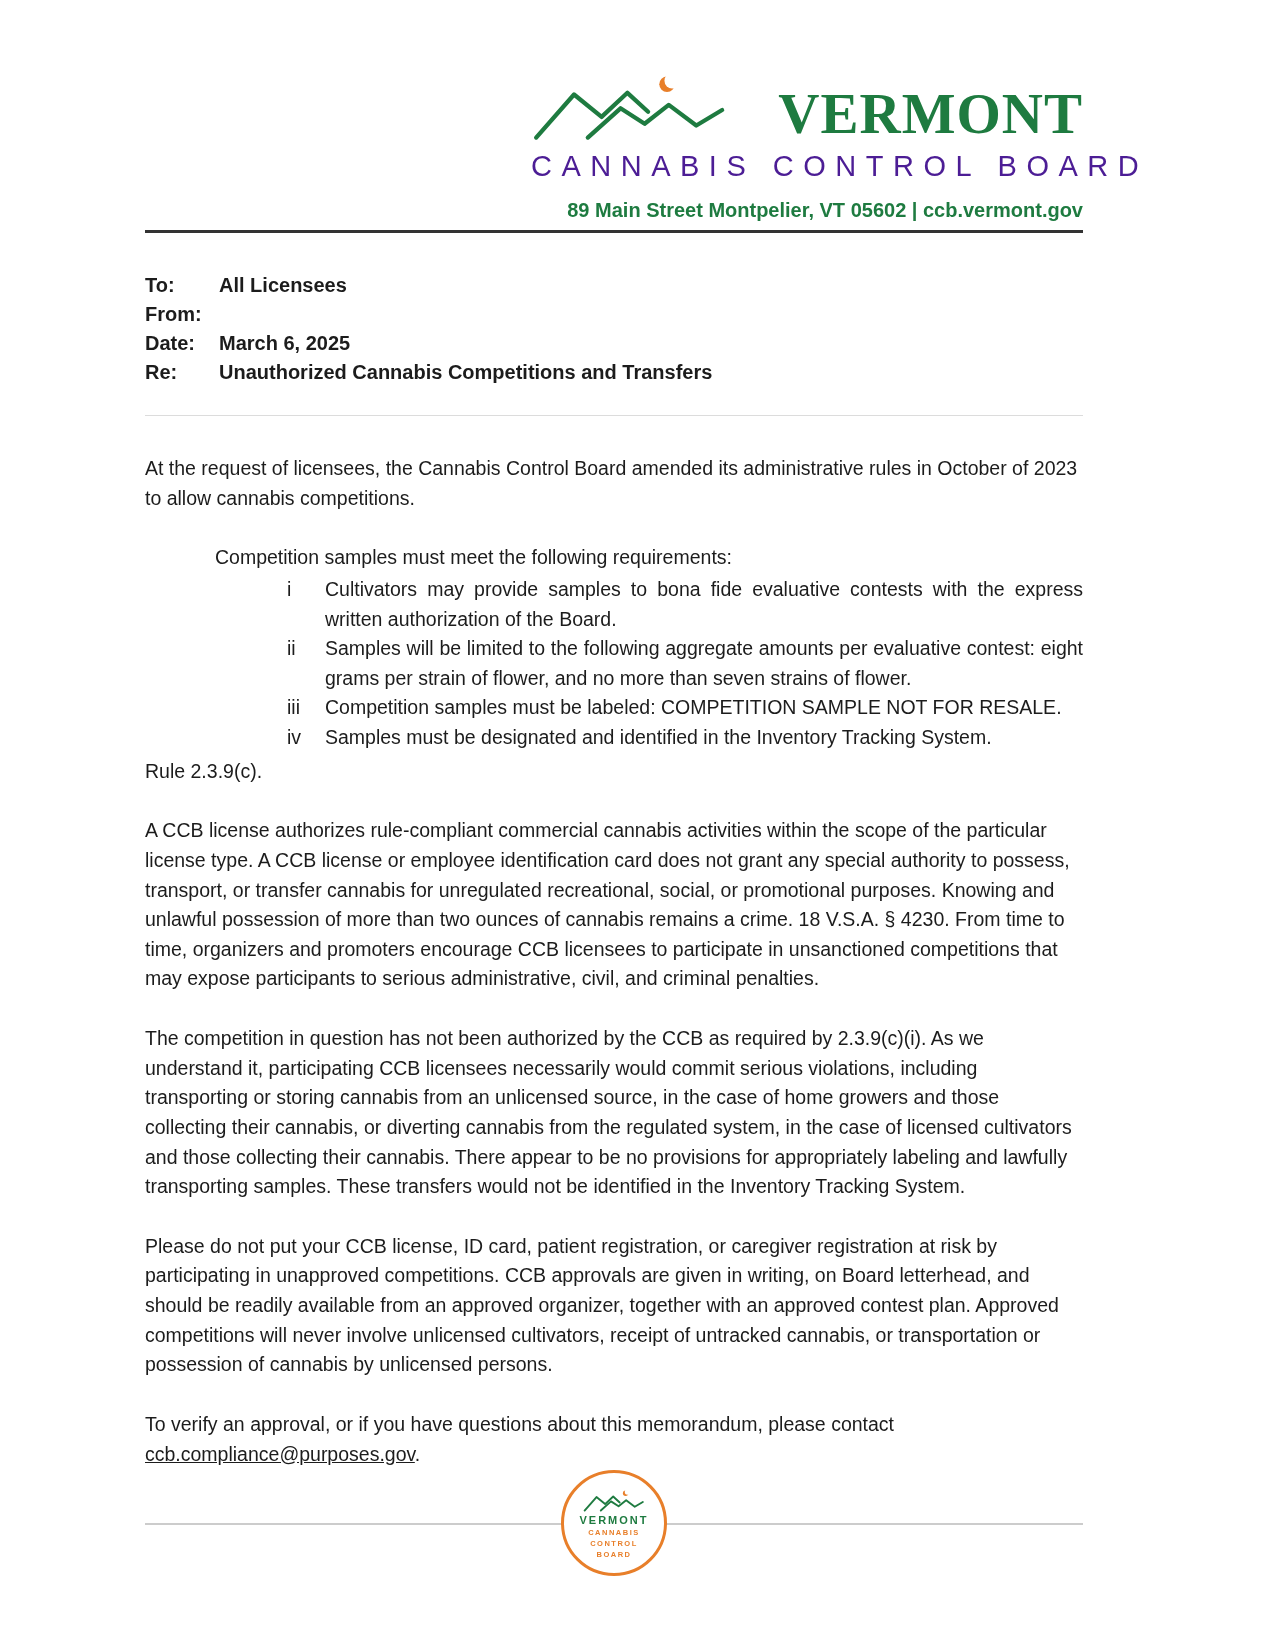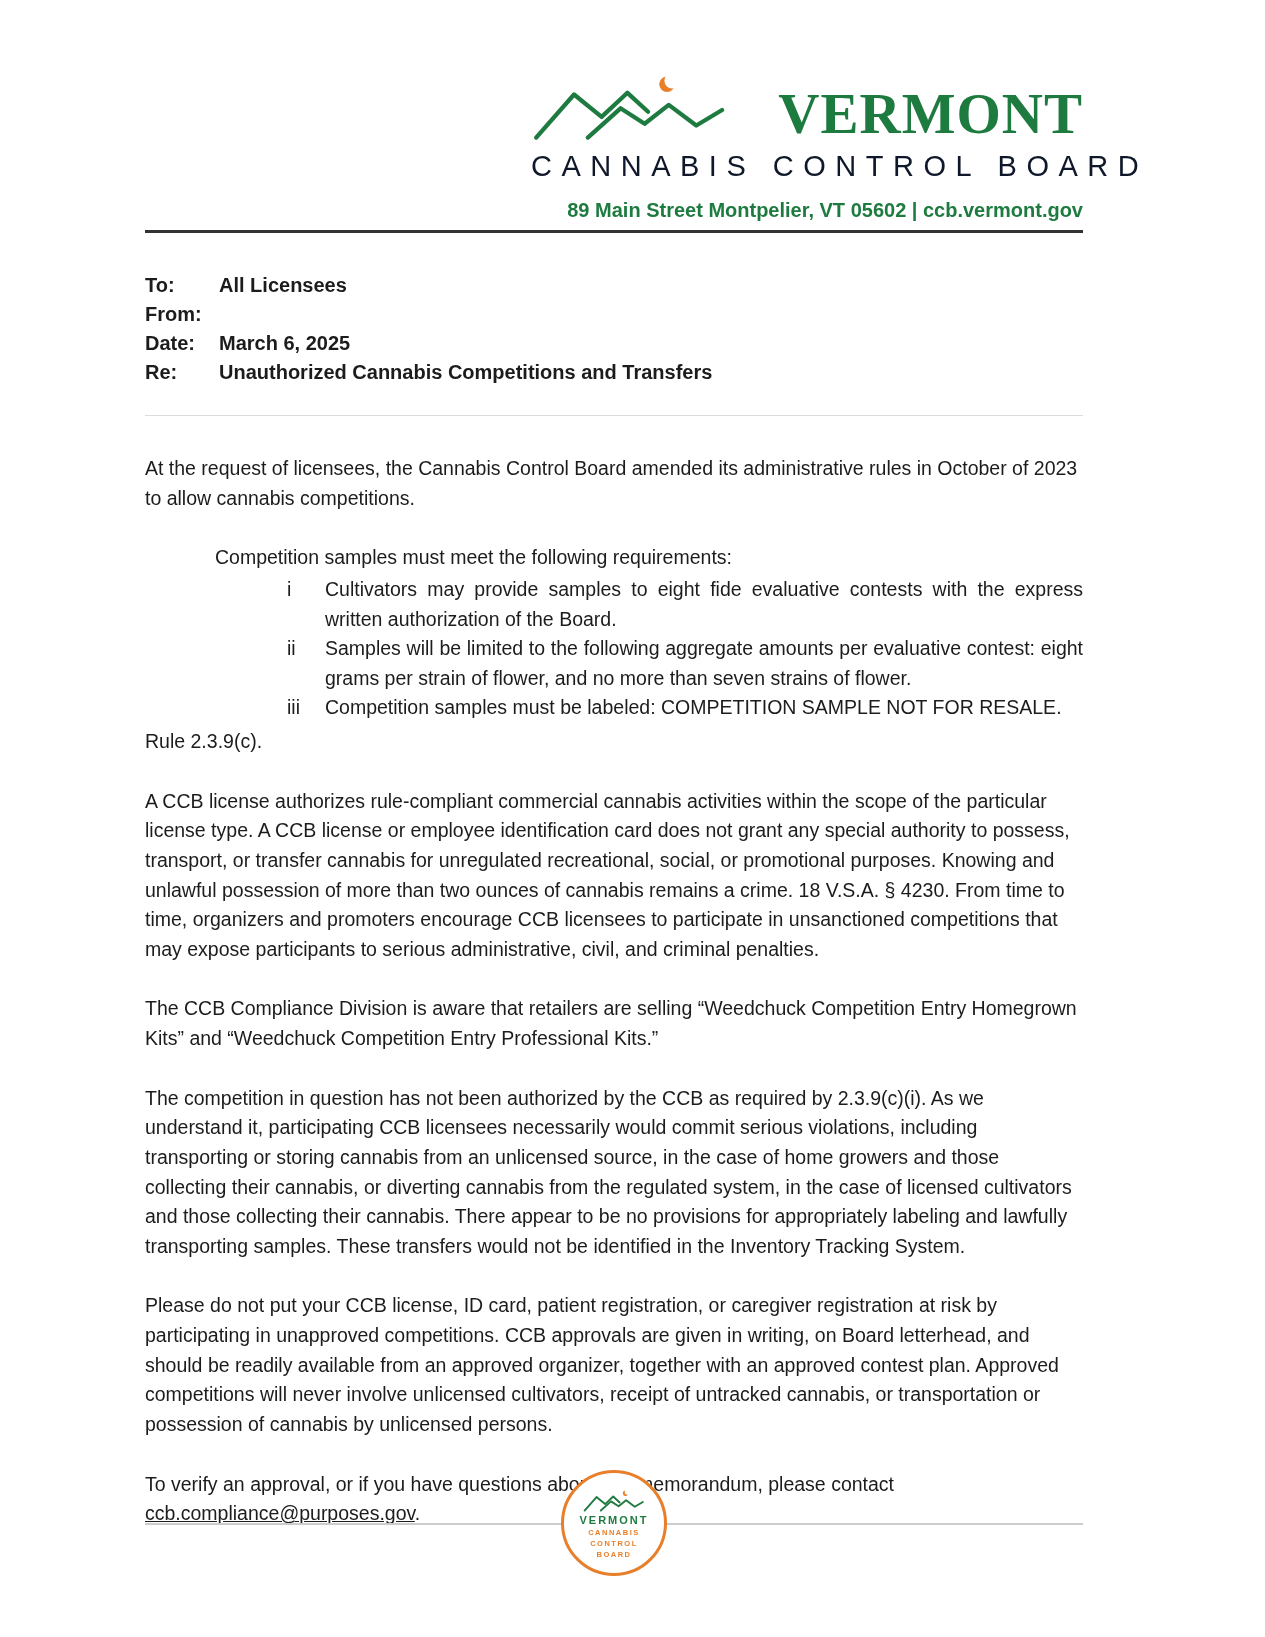--- a/index.html
+++ b/index.html
@@ -24,21 +24,21 @@
   .brand-name {
     font-family: "Liberation Serif", serif;
     font-weight: bold;
     font-size: 57px;
     letter-spacing: 1px;
     color: #1e7b40;
     line-height: 1;
     padding-bottom: 2px;
   }
   .brand-sub {
-    color: #0f172a;
+    color: #4c1d95;
     font-size: 29px;
     letter-spacing: 9.5px;
     white-space: nowrap;
     margin-top: 6px;
     text-align: left;
   }
   .address-line {
     color: #1e7b40;
     font-weight: bold;
     font-size: 20px;
@@ -127,35 +127,38 @@
       <div class="light-rule"></div>
     </div>
 
     <div class="body-text">
       <p class="para">At the request of licensees, the Cannabis Control Board amended its administrative rules in October of 2023 to allow cannabis competitions.</p>
 
       <div class="quote-block">
         <div class="quote-intro">Competition samples must meet the following requirements:</div>
         <div class="quote-item">
           <div class="quote-num">i</div>
-          <div class="quote-text">Cultivators may provide samples to eight fide evaluative contests with the express written authorization of the Board.</div>
+          <div class="quote-text">Cultivators may provide samples to bona fide evaluative contests with the express written authorization of the Board.</div>
         </div>
         <div class="quote-item">
           <div class="quote-num">ii</div>
           <div class="quote-text">Samples will be limited to the following aggregate amounts per evaluative contest: eight grams per strain of flower, and no more than seven strains of flower.</div>
         </div>
         <div class="quote-item">
           <div class="quote-num">iii</div>
           <div class="quote-text">Competition samples must be labeled: COMPETITION SAMPLE NOT FOR RESALE.</div>
         </div>
+        <div class="quote-item">
+          <div class="quote-num">iv</div>
+          <div class="quote-text">Samples must be designated and identified in the Inventory Tracking System.</div>
+        </div>
       </div>
       <div class="citation">Rule 2.3.9(c).</div>
 
       <p class="para">A CCB license authorizes rule-compliant commercial cannabis activities within the scope of the particular license type.  A CCB license or employee identification card does not grant any special authority to possess, transport, or transfer cannabis for unregulated recreational, social, or promotional purposes.  Knowing and unlawful possession of more than two ounces of cannabis remains a crime.  18 V.S.A. § 4230.  From time to time, organizers and promoters encourage CCB licensees to participate in unsanctioned competitions that may expose participants to serious administrative, civil, and criminal penalties.</p>
-      <p class="para">The CCB Compliance Division is aware that retailers are selling “Weedchuck Competition Entry Homegrown Kits” and “Weedchuck Competition Entry Professional Kits.”</p>
       <p class="para">The competition in question has not been authorized by the CCB as required by 2.3.9(c)(i).  As we understand it, participating CCB licensees necessarily would commit serious violations, including transporting or storing cannabis from an unlicensed source, in the case of home growers and those collecting their cannabis, or diverting cannabis from the regulated system, in the case of licensed cultivators and those collecting their cannabis.  There appear to be no provisions for appropriately labeling and lawfully transporting samples. These transfers would not be identified in the Inventory Tracking System.</p>
       <p class="para">Please do not put your CCB license, ID card, patient registration, or caregiver registration at risk by participating in unapproved competitions.  CCB approvals are given in writing, on Board letterhead, and should be readily available from an approved organizer, together with an approved contest plan.  Approved competitions will never involve unlicensed cultivators, receipt of untracked cannabis, or transportation or possession of cannabis by unlicensed persons.</p>
 
       <p class="para"><span>To verify an approval, or if you have questions about this memorandum, please contact</span>
         <a class="email-link">ccb.compliance@purposes.gov</a><span>.</span></p>
     </div>
   </div>
 
   <div class="footer">
     <div class="footer-line"></div>

